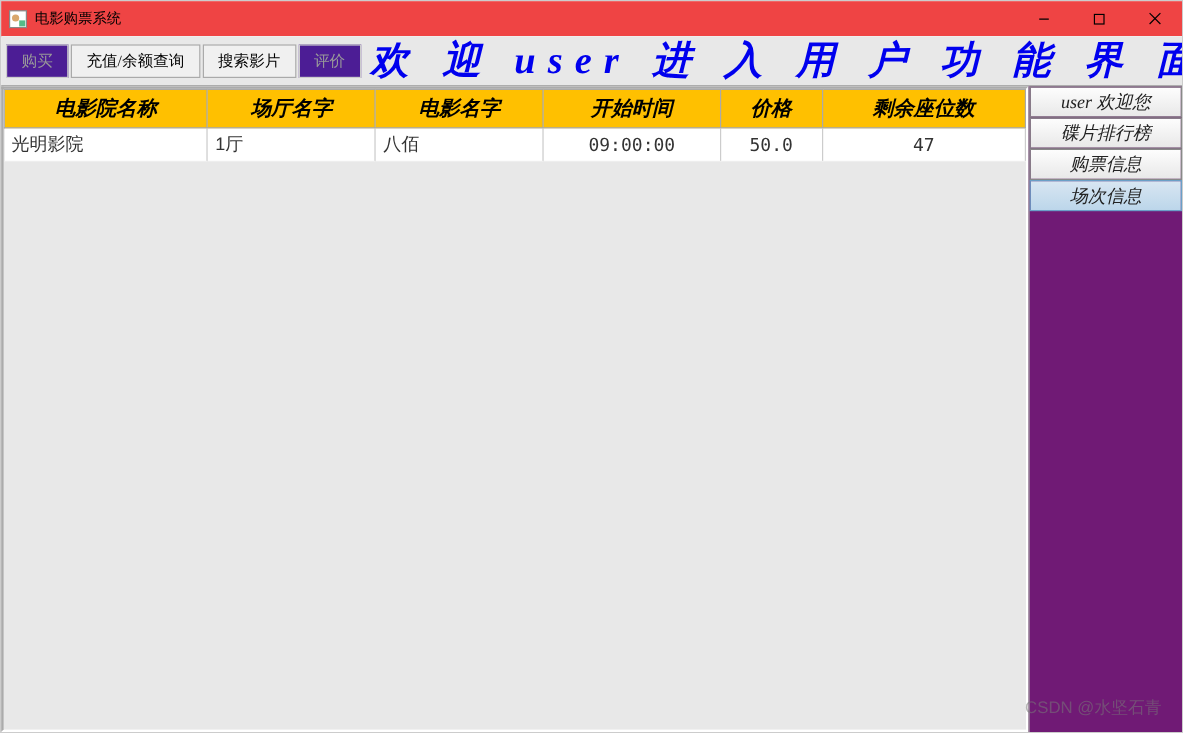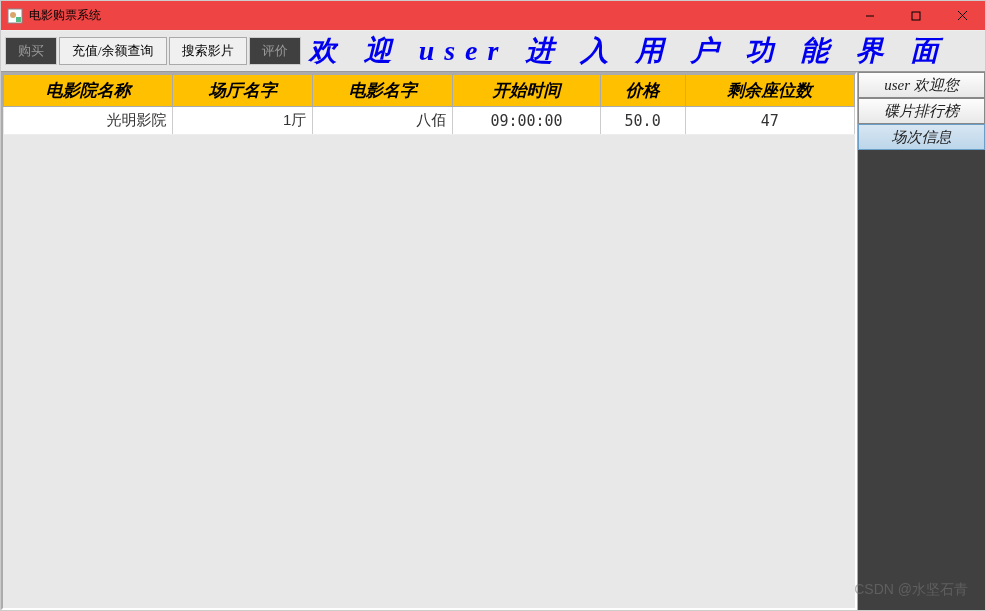--- a/index.html
+++ b/index.html
@@ -78,30 +78,30 @@
       border: 1px solid #aaa;
       font-family: "SimSun", serif;
       font-size: 13px;
       color: #000000;
       cursor: pointer;
       white-space: nowrap;
     }
     .toolbar-btn.disabled {
       color: #999;
       border-color: #ccc;
-      background: #404040;
+      background: #4c1d95;
     }
     .welcome-banner {
       flex: 1;
       display: flex;
       align-items: center;
       justify-content: flex-start;
       padding-left: 4px;
       font-family: "KaiTi", "STKaiti", serif;
-      font-size: 28px;
+      font-size: 32px;
       font-weight: bold;
       font-style: italic;
       color: #0000ee;
       letter-spacing: 10px;
       white-space: nowrap;
       overflow: hidden;
     }
     .content-area {
       flex: 1;
       display: flex;
@@ -130,32 +130,32 @@
       border: 1px solid #aaa;
       text-align: center;
       height: 26px;
       font-size: 17px;
     }
     .data-table td {
       background: #fff;
       padding: 4px 6px;
       border-right: 1px solid #ccc;
       border-bottom: 1px solid #eee;
-      text-align: right;
+      text-align: left;
       height: 26px;
       font-family: Liberation Sans, sans-serif;
       color: #333;
     }
     .data-table td.num {
       text-align: center;
       font-family: "Consolas", monospace;
     }
     .side-panel {
       width: 128px;
-      background: #404040;
+      background: #701a75;
       display: flex;
       flex-direction: column;
       border-left: 1px solid #aaa;
     }
     .side-btn {
       height: 26px;
       border: 1px solid #888;
       background: linear-gradient(#fdfdfd, #e8e8e8);
       font-family: "KaiTi", "STKaiti", serif;
       font-size: 15px;
@@ -246,19 +246,20 @@
             <td class="num">09:00:00</td>
             <td class="num">50.0</td>
             <td class="num">47</td>
           </tr>
         </tbody>
       </table>
     </div>
     <div class="side-panel">
       <button class="side-btn">user 欢迎您</button>
       <button class="side-btn">碟片排行榜</button>
+      <button class="side-btn">购票信息</button>
       <button class="side-btn active">场次信息</button>
     </div>
   </div>
 
 </div>
 
 <div class="watermark">CSDN @水坚石青</div>
 
 </body></html>

